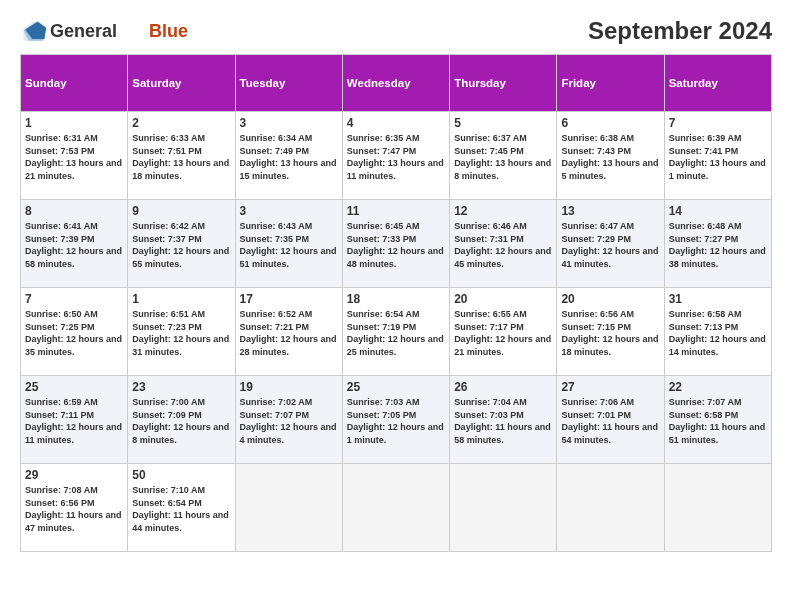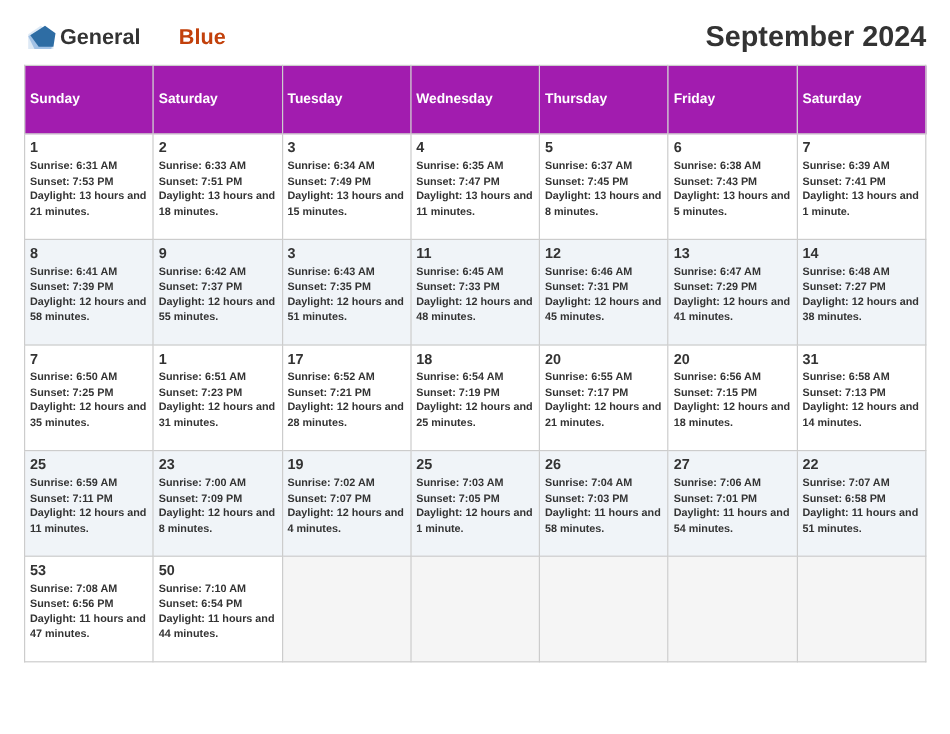--- a/index.html
+++ b/index.html
@@ -356,21 +356,21 @@
         <span class="day-num">22</span>
         <div class="day-info">
           Sunrise: 7:07 AM<br>
           Sunset: 6:58 PM<br>
           Daylight: 11 hours and 51 minutes.
         </div>
       </td>
         </tr>
         <tr>
           <td>
-        <span class="day-num">53</span>
+        <span class="day-num">29</span>
         <div class="day-info">
           Sunrise: 7:08 AM<br>
           Sunset: 6:56 PM<br>
           Daylight: 11 hours and 47 minutes.
         </div>
       </td>
           <td>
         <span class="day-num">50</span>
         <div class="day-info">
           Sunrise: 7:10 AM<br>

